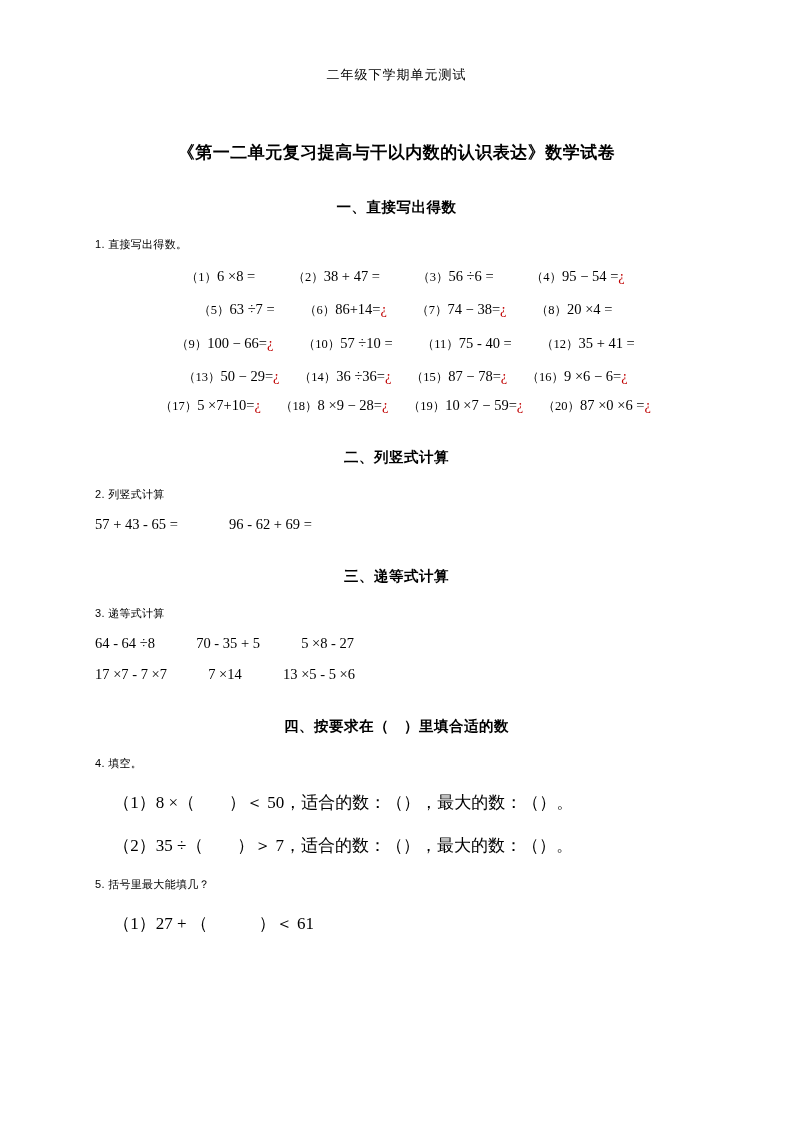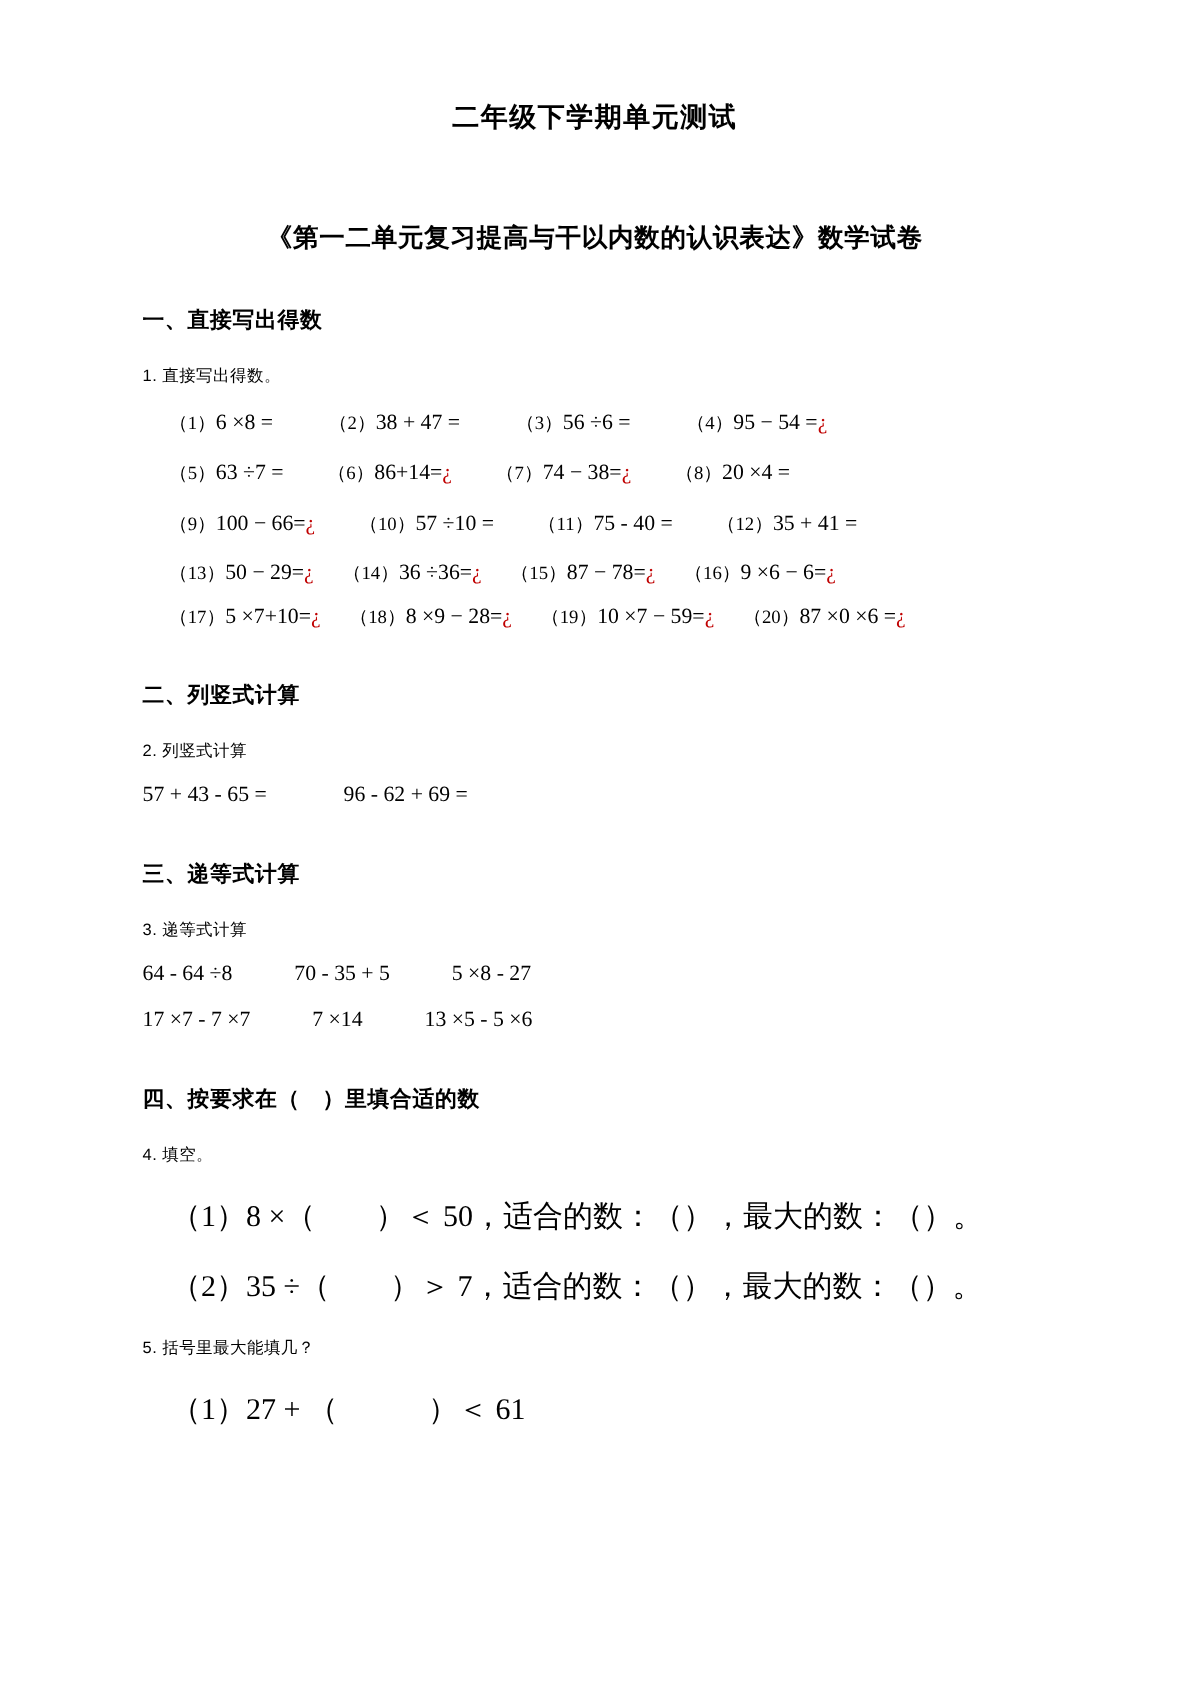--- a/index.html
+++ b/index.html
@@ -18,55 +18,57 @@
   .page {
     position: relative;
     width: 793px;
     height: 1122px;
     box-sizing: border-box;
     padding: 0 95px;
   }
   .title-main {
     text-align: center;
     font-family: "Liberation Sans", sans-serif;
-    font-weight: bold;
-    font-size: 18px;
+    font-weight: normal;
+    font-size: 13px;
     letter-spacing: 1px;
     margin-top: 66px;
     margin-bottom: 0;
   }
   .title-sub {
     text-align: center;
     font-family: "Liberation Sans", sans-serif;
     font-weight: bold;
     font-size: 17px;
     letter-spacing: 0.5px;
     margin-top: 57px;
     margin-bottom: 0;
   }
   .section-head {
     font-family: "Liberation Sans", sans-serif;
     font-weight: bold;
     font-size: 14.5px;
     margin-top: 34px;
     margin-bottom: 0;
     letter-spacing: 0.5px;
+    text-align: center;
   }
   .q-label {
     font-family: "Liberation Sans", sans-serif;
     font-size: 11px;
     margin-top: 20px;
     margin-bottom: 0;
     letter-spacing: 0.3px;
   }
   .row {
     font-size: 14.5px;
     margin-top: 16px;
     white-space: nowrap;
     line-height: 1.2;
+    text-align: center;
   }
   .row.tight {
     margin-top: 11px;
   }
   .row .idx {
     font-size: 12.5px;
   }
   .expr {
     display: inline-block;
   }
@@ -78,21 +80,21 @@
     font-family: "Liberation Serif", serif;
   }
   .plain-row {
     font-size: 14.5px;
     margin-top: 14px;
     white-space: nowrap;
   }
   .plain-row .gap { display: inline-block; width: 34px; }
   .plain-row .gap2 { display: inline-block; width: 44px; }
   .fill-row {
-    font-size: 20px;
+    font-size: 17px;
     margin-top: 20px;
     white-space: nowrap;
   }
   .indent { display: inline-block; width: 14px; }
 </style>
 </head>
 <body>
 
 <div class="page">
 

